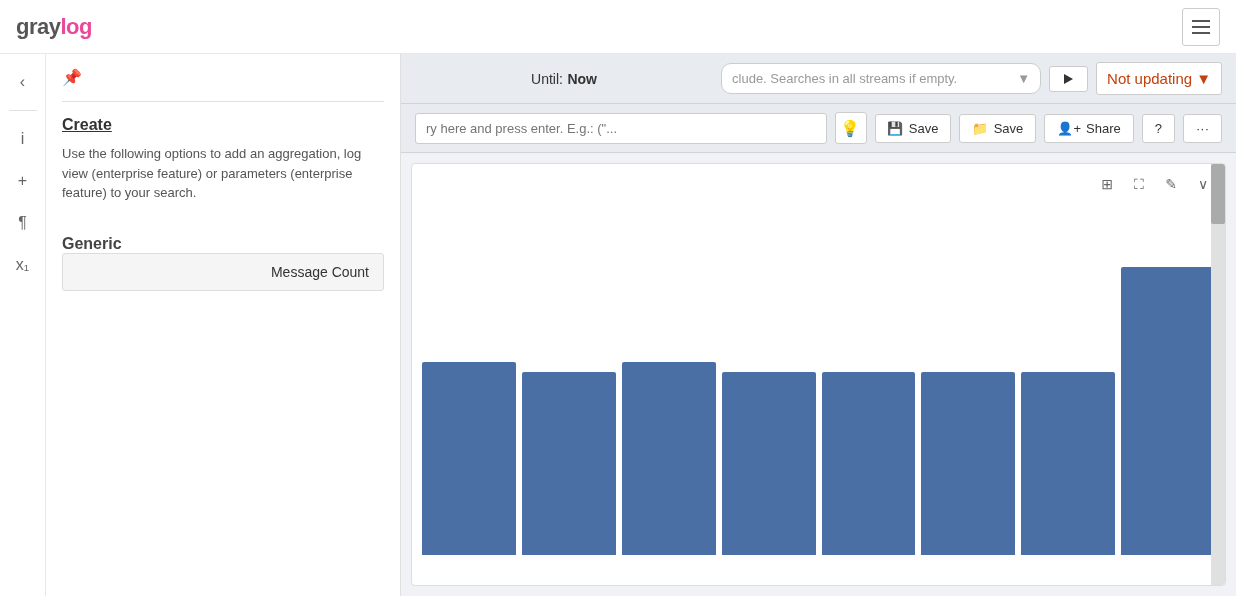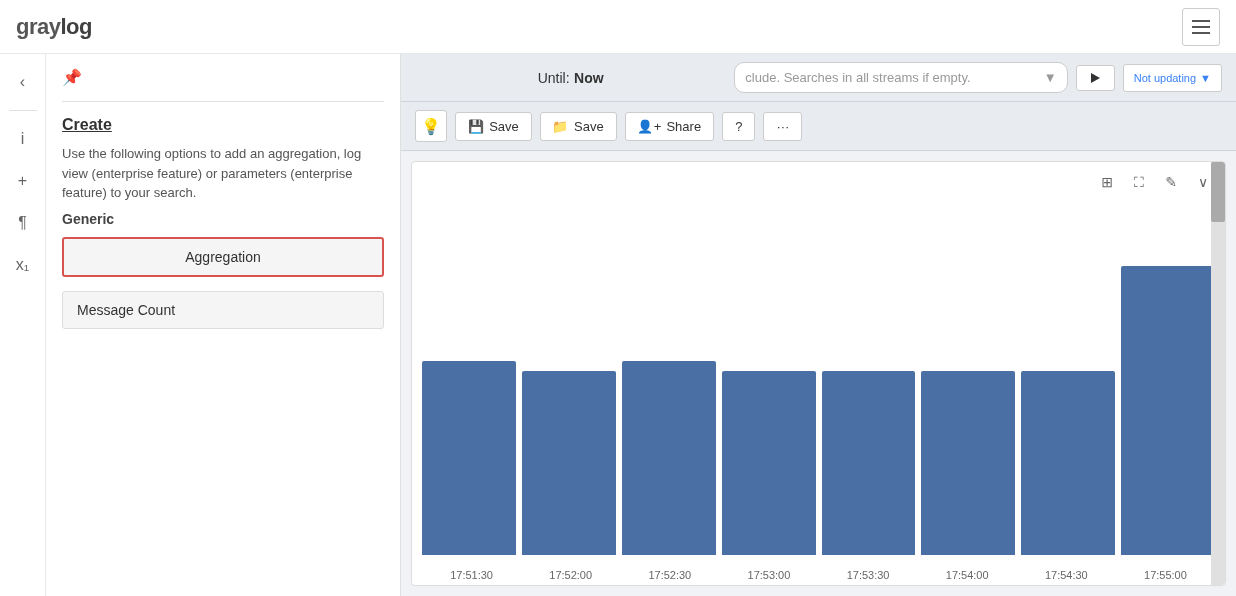--- a/index.html
+++ b/index.html
@@ -7,21 +7,21 @@
 
     
     .navbar {
       display: flex; align-items: center; justify-content: space-between;
       height: 54px; background: #fff; border-bottom: 1px solid #e8e8e8;
       padding: 0 16px;
       gap: 8px;
     }
     .navbar-brand { display: flex; align-items: center; }
     .brand-gray { font-size: 22px; font-weight: 700; color: #555; letter-spacing: -0.5px; }
-    .brand-log { font-size: 22px; font-weight: 700; color: #404040; letter-spacing: -0.5px; text-align: center; }
+    .brand-log { font-size: 22px; font-weight: 700; color: #ec4899; letter-spacing: -0.5px; text-align: center; }
     .hamburger-btn {
       width: 38px; height: 38px; border: 1px solid #ccc; background: #fff;
       cursor: pointer; display: flex; flex-direction: column; align-items: center;
       justify-content: center; gap: 4px; border-radius: 3px;
     }
     .hamburger-line { width: 18px; height: 2px; background: #555; }
 
     
     .main-layout { display: flex; height: calc(596px - 54px); }
 
@@ -42,31 +42,31 @@
       width: 355px; background: #fff; border-right: 1px solid #e0e0e0;
       display: flex; flex-direction: column; padding: 14px 16px; overflow-y: auto;
     }
     .sidebar-title {
       font-size: 20px; font-weight: 600; color: #333; margin-bottom: 14px;
       display: flex; align-items: center; justify-content: space-between;
     }
     .pin-icon { color: #555; font-size: 16px; }
     .sidebar-divider { height: 1px; background: #e0e0e0; margin-bottom: 14px; }
     .section-heading { font-size: 16px; font-weight: 600; color: #333; margin-bottom: 10px; text-decoration: underline; }
-    .section-description { font-size: 13px; color: #555; line-height: 1.5; margin-bottom: 8px; }
-    .generic-label { font-size: 14px; font-weight: 600; color: #444; margin-bottom: 10px; }
+    .section-description { font-size: 13px; color: #555; line-height: 1.5; margin-bottom: 32px; }
+    .generic-label { font-size: 16px; font-weight: 600; color: #444; }
     .aggregation-btn {
       display: block; width: 100%; padding: 10px 14px; background: #f5f5f5;
       border: 2px solid #d9534f; color: #333; font-size: 14px; text-align: center;
       cursor: pointer; border-radius: 3px; margin-bottom: 14px;
     }
     .predefined-label { font-size: 14px; font-weight: 600; color: #444; margin-bottom: 10px; }
     .predefined-btn {
       display: block; width: 100%; padding: 10px 14px; background: #f5f5f5;
-      border: 1px solid #ddd; color: #333; font-size: 14px; text-align: left;
+      border: 1px solid #ddd; color: #333; font-size: 14px; text-align: right;
       cursor: pointer; border-radius: 3px; margin-bottom: 6px;
     }
 
     
     .content-area {
       flex: 1; background: #f0f2f5; overflow: hidden; position: relative;
       display: flex; flex-direction: column;
     }
     .search-header-bar {
       background: #e8ebf0; padding: 8px 14px; display: flex; align-items: center;
@@ -78,21 +78,21 @@
       display: flex; align-items: center; justify-content: space-between;
     }
     .run-btn {
       padding: 7px 14px; background: #fff; border: 1px solid #ccc;
       border-radius: 3px; cursor: pointer; display: flex; align-items: center; gap: 6px;
       font-size: 13px; color: #333;
     }
     .play-triangle { width: 0; height: 0; border-top: 5px solid transparent; border-bottom: 5px solid transparent; border-left: 9px solid #333; }
     .not-updating-btn {
       padding: 7px 10px; background: #fff; border: 1px solid #ccc;
-      border-radius: 3px; cursor: pointer; font-size: 11px; color: #3b82f6;
+      border-radius: 3px; cursor: pointer; font-size: 15px; color: #c2410c;
       display: flex; align-items: center; gap: 4px;
     }
 
     .search-bar {
       background: #e8ebf0; padding: 8px 14px; display: flex; align-items: center;
       gap: 8px; border-bottom: 1px solid #d0d4da;
     }
     .query-input {
       flex: 1; padding: 7px 10px; border: 1px solid #ccc; background: #fff;
       border-radius: 3px; font-size: 13px; color: #999;
@@ -171,21 +171,20 @@
   <div class="sidebar-panel">
     <div class="sidebar-title">
       <span class="pin-icon">📌</span>
     </div>
     <div class="sidebar-divider"></div>
 
     <div class="section-heading">Create</div>
     <div class="section-description">Use the following options to add an aggregation, log view (enterprise feature) or parameters (enterprise feature) to your search.</div>
 
     <div class="generic-label">Generic</div>
-    <button class="aggregation-btn">Aggregation</button>
 
     <button class="predefined-btn">Message Count</button>
   </div>
 
   <div class="content-area">
 
     <div class="search-header-bar">
       <div style="flex:1; text-align:center;">
         <span style="font-size:14px;color:#333;text-align:right;">Until:</span>
         <strong style="font-size:14px;color:#333;">Now</strong>
@@ -197,20 +196,21 @@
       <div class="run-btn">
         <div class="play-triangle"></div>
       </div>
       <div class="not-updating-btn">
         <span>Not updating</span>
         <span>▼</span>
       </div>
     </div>
 
     <div class="search-bar">
+      <input class="query-input" type="text" placeholder="ry here and press enter. E.g.: (&quot;..." style="">
       <button class="bulb-btn">💡</button>
       <button class="save-btn">
         <span>💾</span>
         <span>Save</span>
       </button>
       <button class="load-btn">
         <span>📁</span>
         <span>Save</span>
       </button>
       <button class="share-btn">
@@ -253,30 +253,20 @@
             <div class="bar" style="height: 52%;"></div>
           </div>
           <div class="bar-wrapper">
             <div class="bar" style="height: 52%;"></div>
           </div>
           <div class="bar-wrapper">
             <div class="bar" style="height: 82%;"></div>
           </div>
         </div>
 
-      <div class="chart-x-axis" id="chart-x-labels">
-      <span class="x-label">17:51:30</span>
-          <span class="x-label">17:52:00</span>
-          <span class="x-label">17:52:30</span>
-          <span class="x-label">17:53:00</span>
-          <span class="x-label">17:53:30</span>
-          <span class="x-label">17:54:00</span>
-          <span class="x-label">17:54:30</span>
-          <span class="x-label">17:55:00</span>
-        </div>
 
       <div class="scrollbar-right">
         <div class="scrollbar-thumb"></div>
       </div>
     </div>
 
   </div>
 </div>
 
 </body></html>

